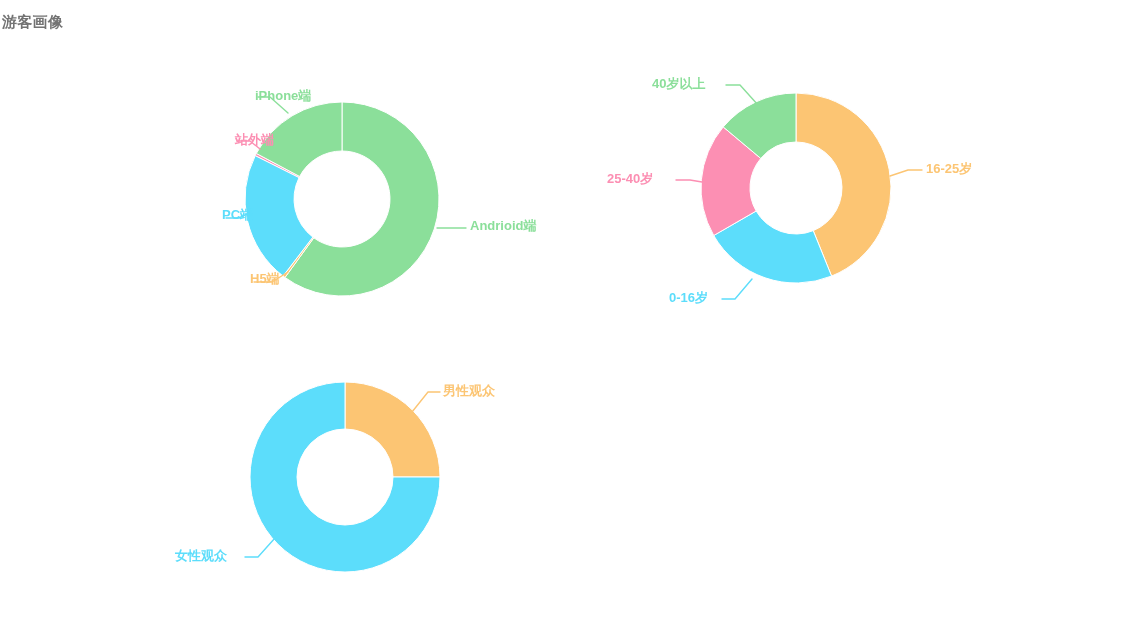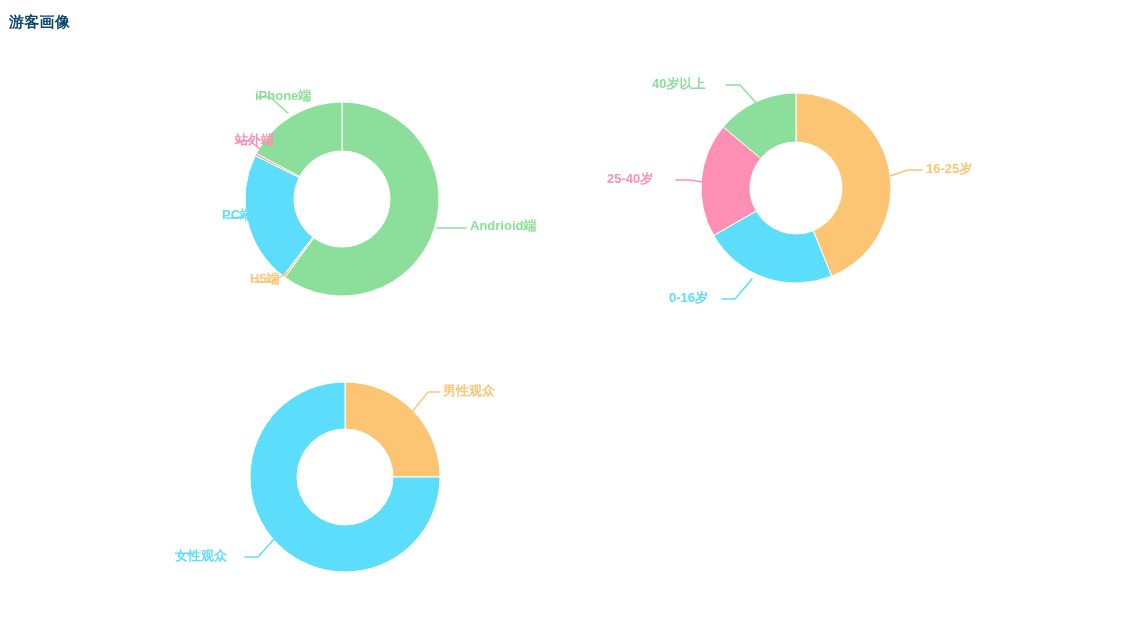--- a/index.html
+++ b/index.html
@@ -9,25 +9,25 @@
   }
   body {
     width: 1147px;
     height: 628px;
     font-family: "Liberation Sans", "DejaVu Sans", sans-serif;
     position: relative;
     overflow: hidden;
   }
   #page-title {
     position: absolute;
-    left: 9px;
+    left: 2px;
     top: 13px;
     font-size: 15px;
     font-weight: bold;
-    color: #0c4a6e;
+    color: #737373;
     letter-spacing: 0.3px;
   }
   .chart-svg {
     display: block;
     overflow: visible;
   }
   .slice-label {
     font-size: 13px;
     font-weight: bold;
     font-family: "Liberation Sans", "DejaVu Sans", sans-serif;

